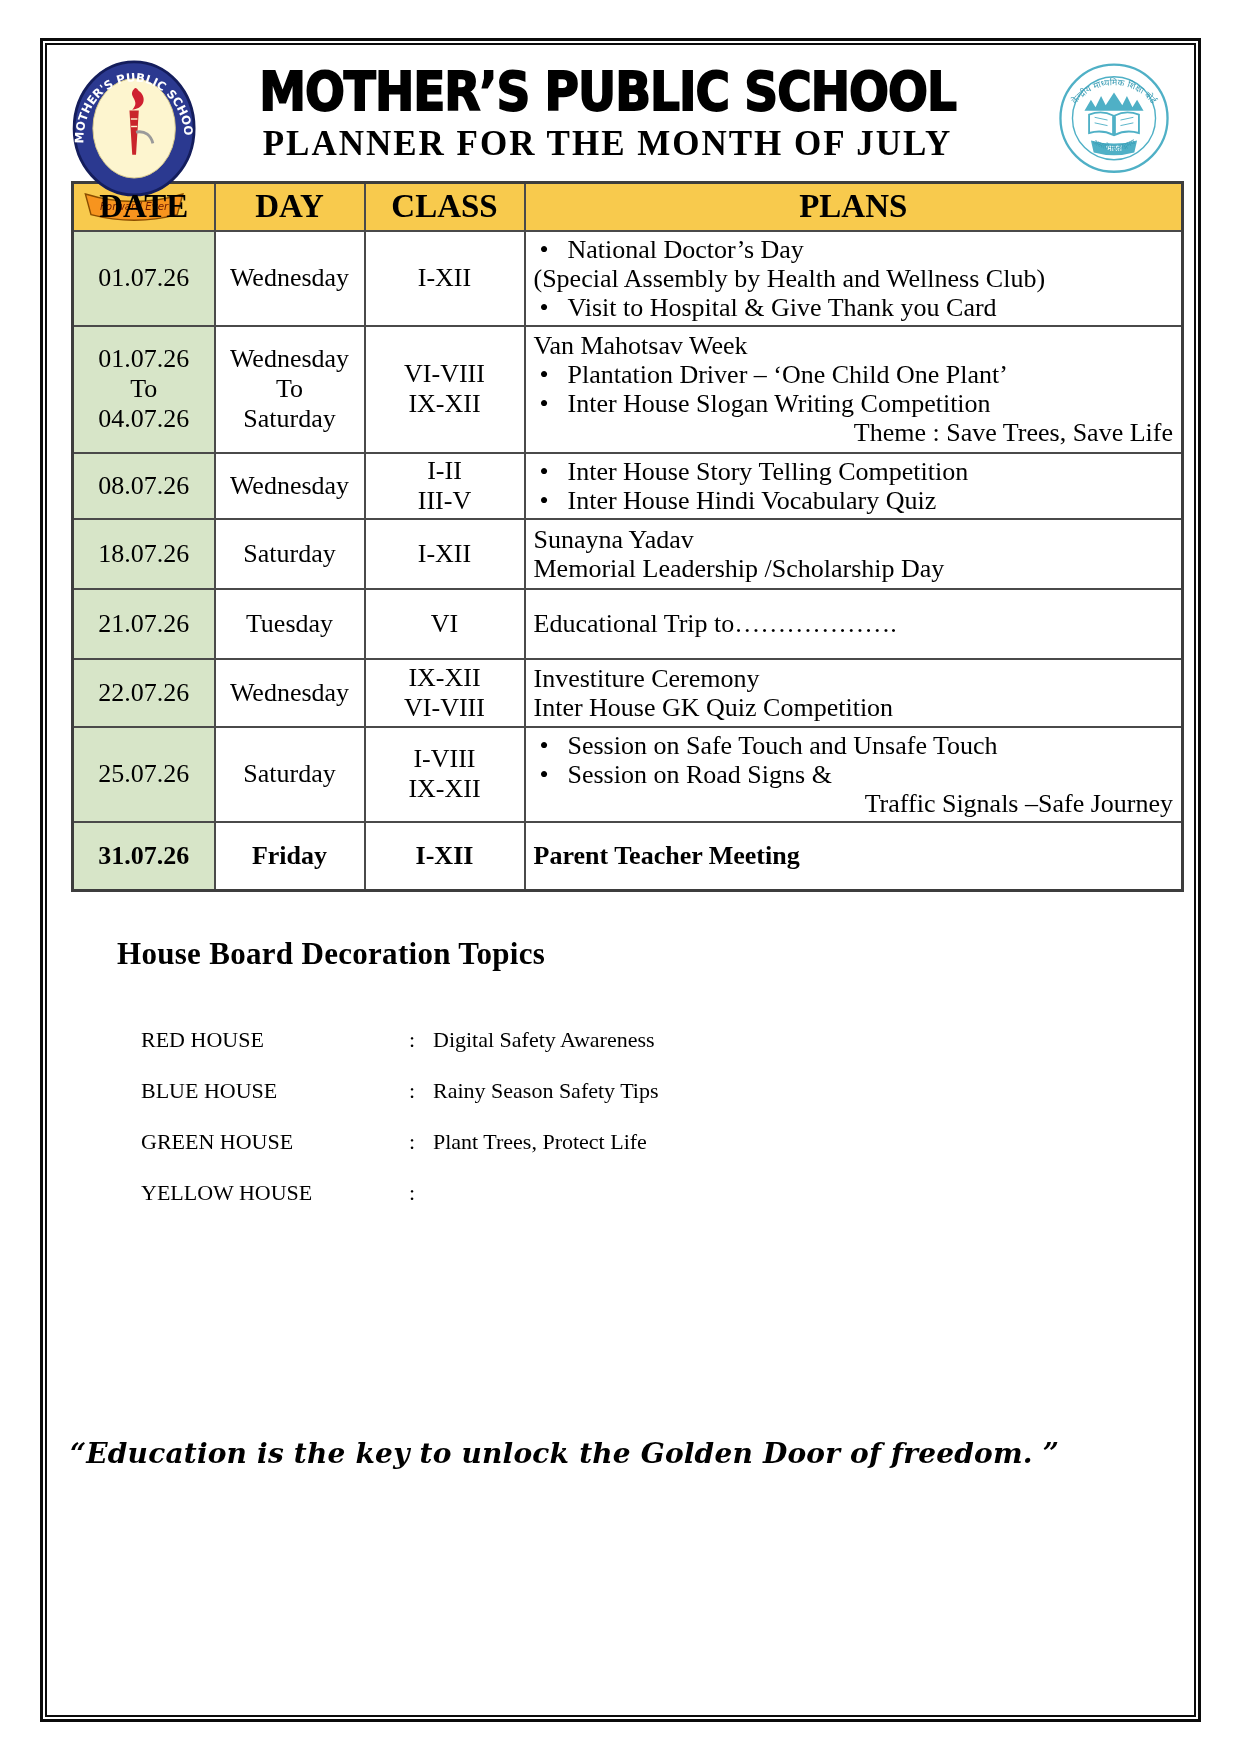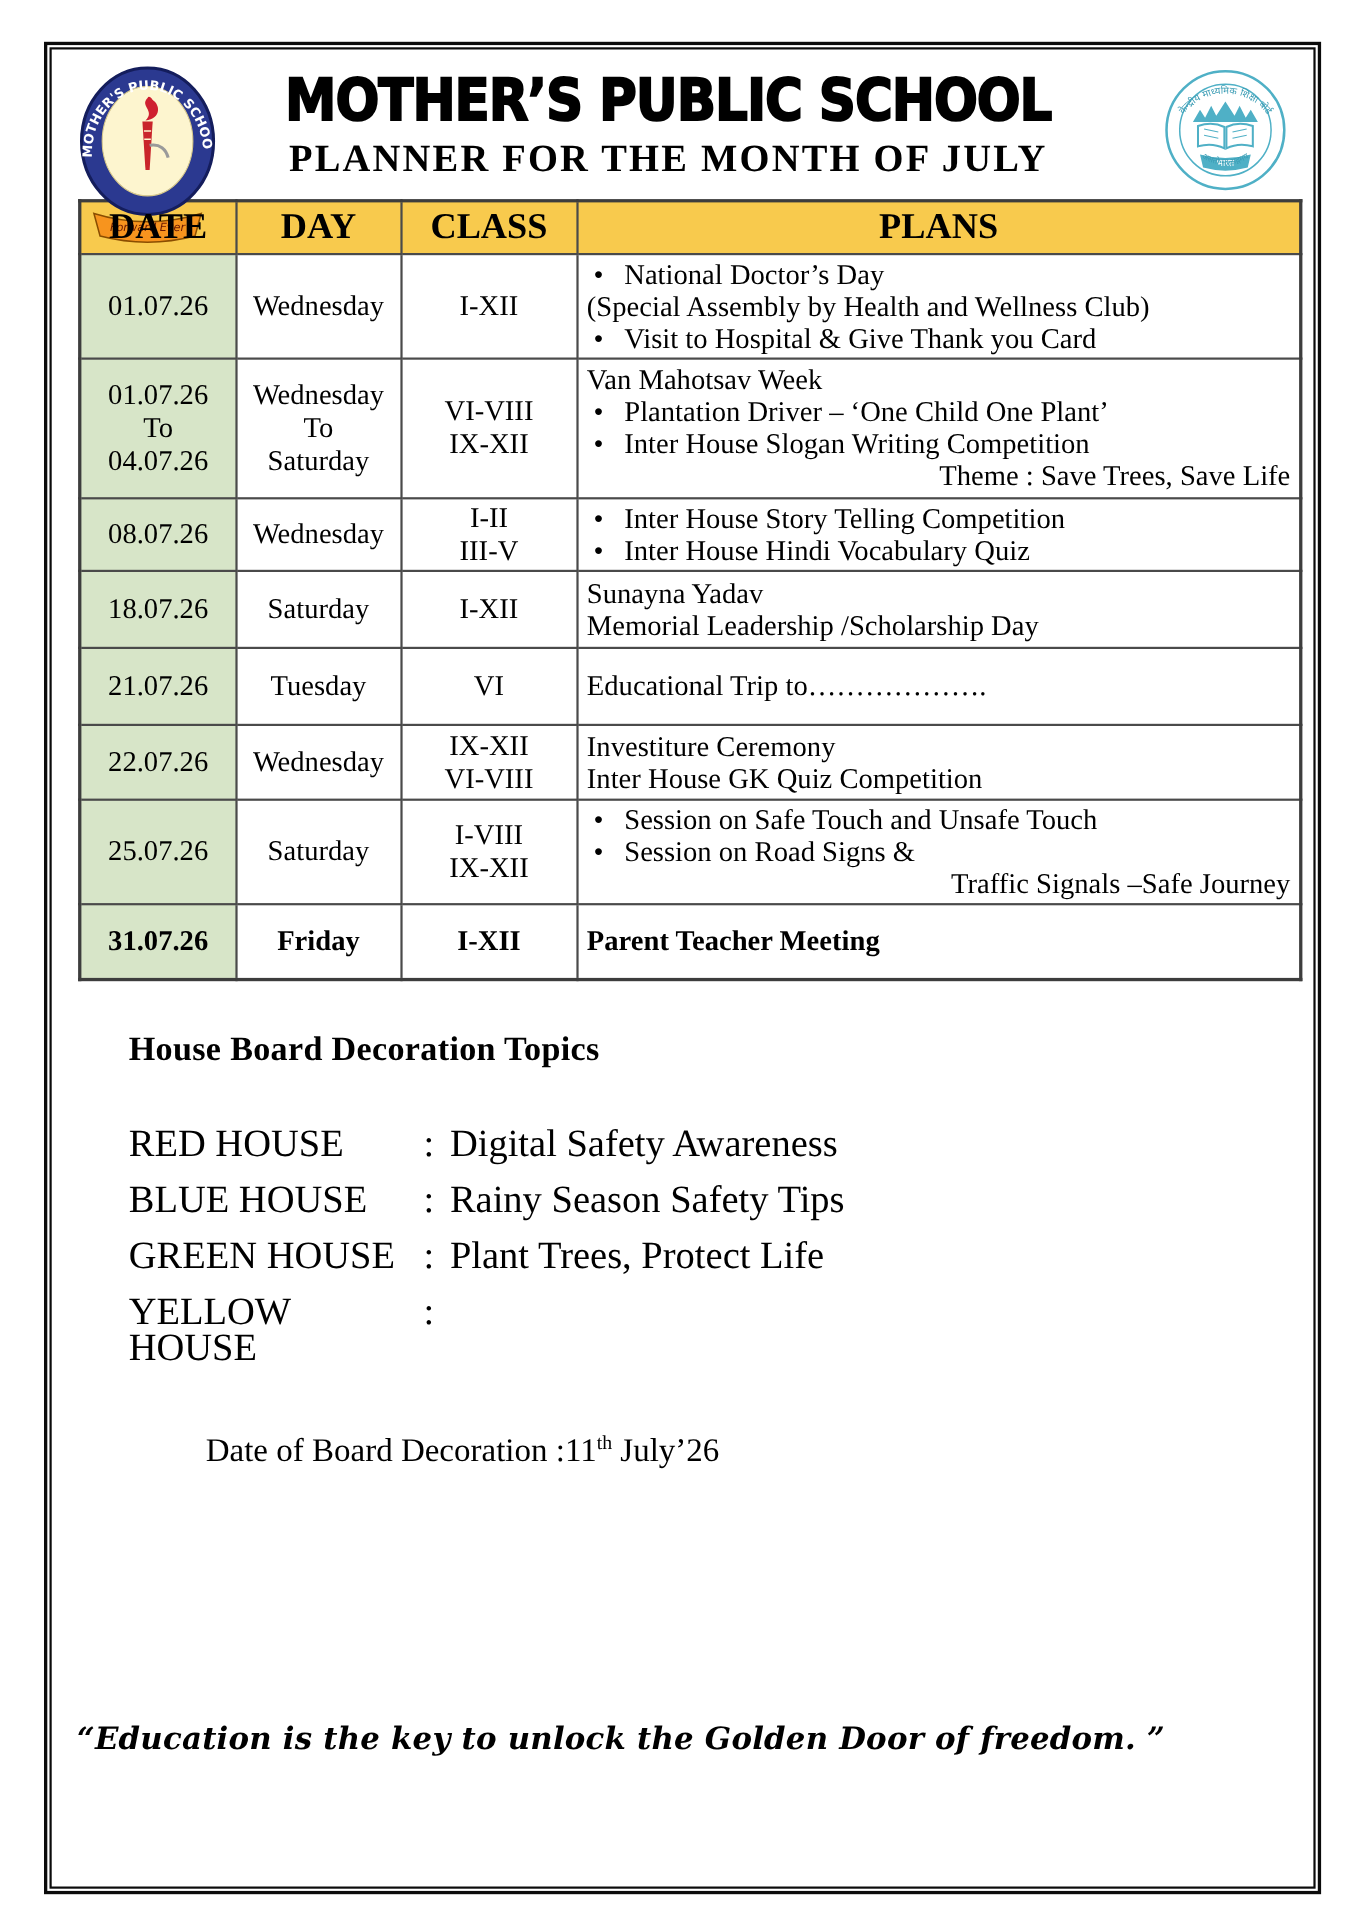--- a/index.html
+++ b/index.html
@@ -44,21 +44,21 @@
   .plan-line .marker { display:inline-block; width:34px; padding-left:6px; }
   tr.bold-row td { font-weight:bold; }
   tbody tr:nth-child(1){height:88px} tbody tr:nth-child(2){height:127px}
   tbody tr:nth-child(3){height:56px} tbody tr:nth-child(4){height:70px}
   tbody tr:nth-child(5){height:70px} tbody tr:nth-child(6){height:68px}
   tbody tr:nth-child(7){height:94px} tbody tr:nth-child(8){height:69px}
   
   .house-section { margin:44px 0 0 70px; }
   .house-heading { font-size:31px; font-weight:bold; letter-spacing:0.3px;font-family:Liberation Serif, serif; }
   .house-list { margin-top:52px; }
-  .house-item { display:flex; font-size:35px; line-height:32px; margin-bottom:19px; }
+  .house-item { display:flex; font-size:22px; line-height:32px; margin-bottom:19px;margin-left:24px; }
   .house-name { width:268px; flex:0 0 auto; }
   .house-colon { width:24px; flex:0 0 auto; }
   .date-line { margin:60px 0 0 70px; font-size:30px; }
   .date-line sup { font-size:18px; }
   
   .quote {
     margin-top:228px; text-align:center; padding-right:112px;
     font-family:"DejaVu Serif", serif; font-style:italic; font-weight:bold;
     font-size:28px; letter-spacing:0.2px;
   }
@@ -242,21 +242,18 @@
           <div class="house-item">
             <span class="house-name">GREEN HOUSE</span>
             <span class="house-colon">:</span>
             <span class="house-topic">Plant Trees, Protect Life</span>
           </div>
           <div class="house-item">
             <span class="house-name">YELLOW HOUSE</span>
             <span class="house-colon">:</span>
           </div>
         </div>
-      <div class="date-line">
-        <span>Date of Board Decoration :11</span><sup>th</sup><span> July’26</span>
-      </div>
     </div>
 
     <div class="quote">“Education is the key to unlock the Golden Door of freedom. ”</div>
 
   </div>
 </div>
 
 </body></html>

